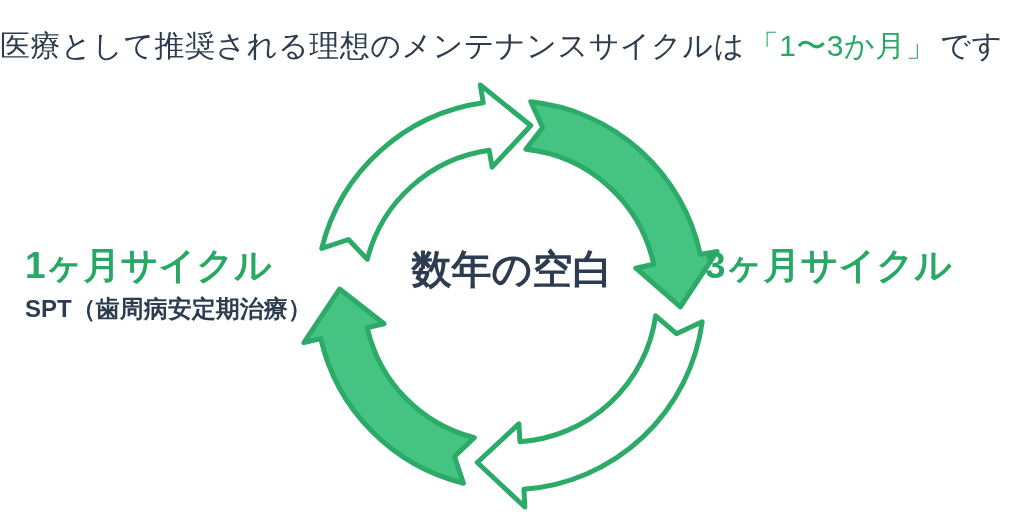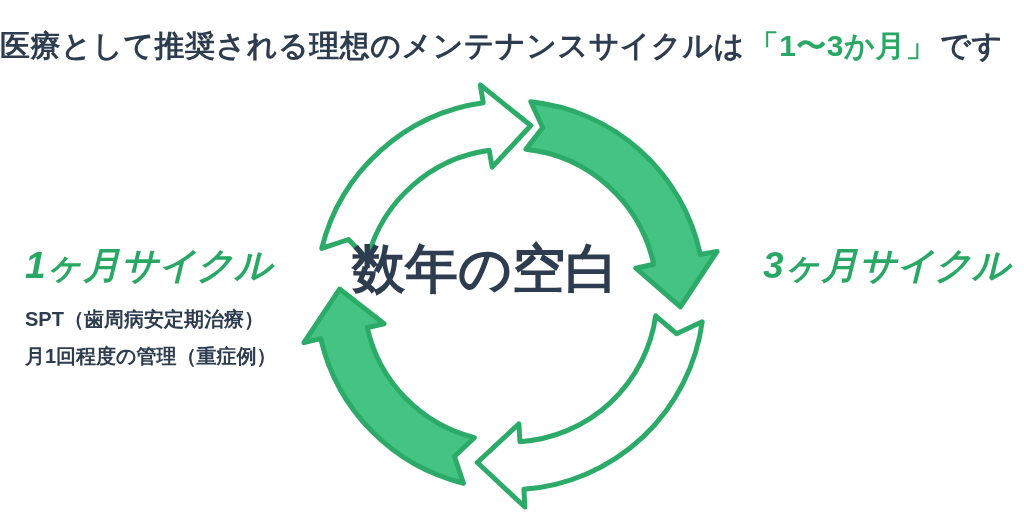--- a/index.html
+++ b/index.html
@@ -18,21 +18,21 @@
     background:var(--background);
     font-family:"Liberation Sans","DejaVu Sans",sans-serif;
     overflow:hidden;
     color:var(--navy-text);
   }
   .page-title{
     position:absolute;
     left:0;top:26px;width:908px;
     text-align:center;
     font-size:30px;
-    font-weight:700;
+    font-weight:400;
     line-height:40px;
     letter-spacing:0.5px;
     color:var(--navy-text);
     white-space:nowrap;
   }
   .page-title .hl{
     color:var(--green-text);
     margin:0 4px;
   }
   .cycle-svg{
@@ -44,49 +44,48 @@
     stroke:var(--green-stroke);
     stroke-width:5;
     stroke-linejoin:round;
   }
   .arc.solid{fill:var(--green-fill);}
   .arc.outline{fill:var(--arrow-white);}
   .cycle-center{
     position:absolute;
     left:352px;top:240px;
     width:320px;
-    text-align:left;
-    font-size:53px;
+    text-align:center;
+    font-size:40px;
     font-weight:800;
     line-height:58px;
     color:var(--navy-text);
     white-space:nowrap;
   }
   .side-block{
     position:absolute;
     top:244px;
   }
   .side-block .cycle-heading{
     font-size:37px;
     font-weight:800;
     line-height:44px;
     color:var(--green-text);
-    margin-bottom:13px;
+    margin-bottom:2px;
     white-space:nowrap;
-    font-style:italic;
   }
   .side-block .cycle-desc{
-    font-size:20px;
+    font-size:24px;
     font-weight:700;
     line-height:37px;
     color:var(--navy-text);
     white-space:nowrap;
   }
   .left-block{left:25px;text-align:left;}
-  .right-block{left:705px;width:305px;text-align:right;}
+  .right-block{left:705px;width:305px;text-align:left;}
 </style>
 </head>
 <body>
 
 <div class="page-title">
   <span>医療として推奨される理想のメンテナンスサイクルは</span><span class="hl">「1〜3か月」</span><span>です</span>
 </div>
 
 <svg class="cycle-svg" viewBox="0 0 440 440" aria-hidden="true">
   <path class="arc solid" d="M173,410 A196,196 0 0 1 29,264 L12,268 L48,214 L93,249 L76,253 A148,148 0 0 0 184,364 L164,383 Z"></path>
@@ -96,21 +95,20 @@
 </svg>
 
 <div class="cycle-center">
   <div>数年の空白</div>
 </div>
 
 <div class="side-block left-block">
   <div class="cycle-heading">1ヶ月サイクル</div>
   <div class="cycle-desc">
     <div>SPT（歯周病安定期治療）</div>
-    <div>月1回程度の管理（重症例）</div>
   </div>
 </div>
 
 <div class="side-block right-block">
   <div class="cycle-heading">3ヶ月サイクル</div>
   <div class="cycle-desc">
   </div>
 </div>
 
 </body></html>

